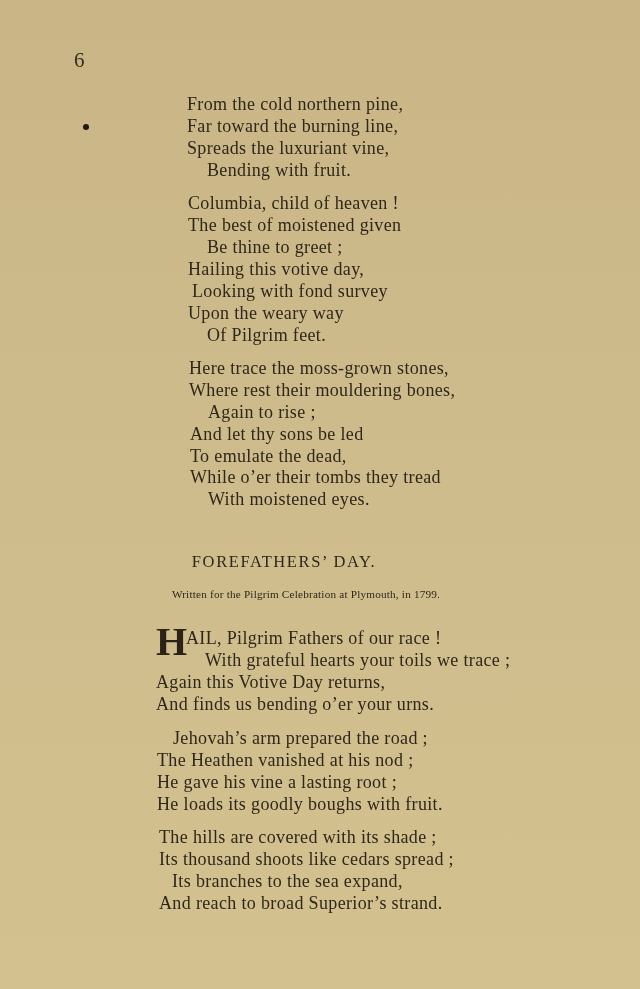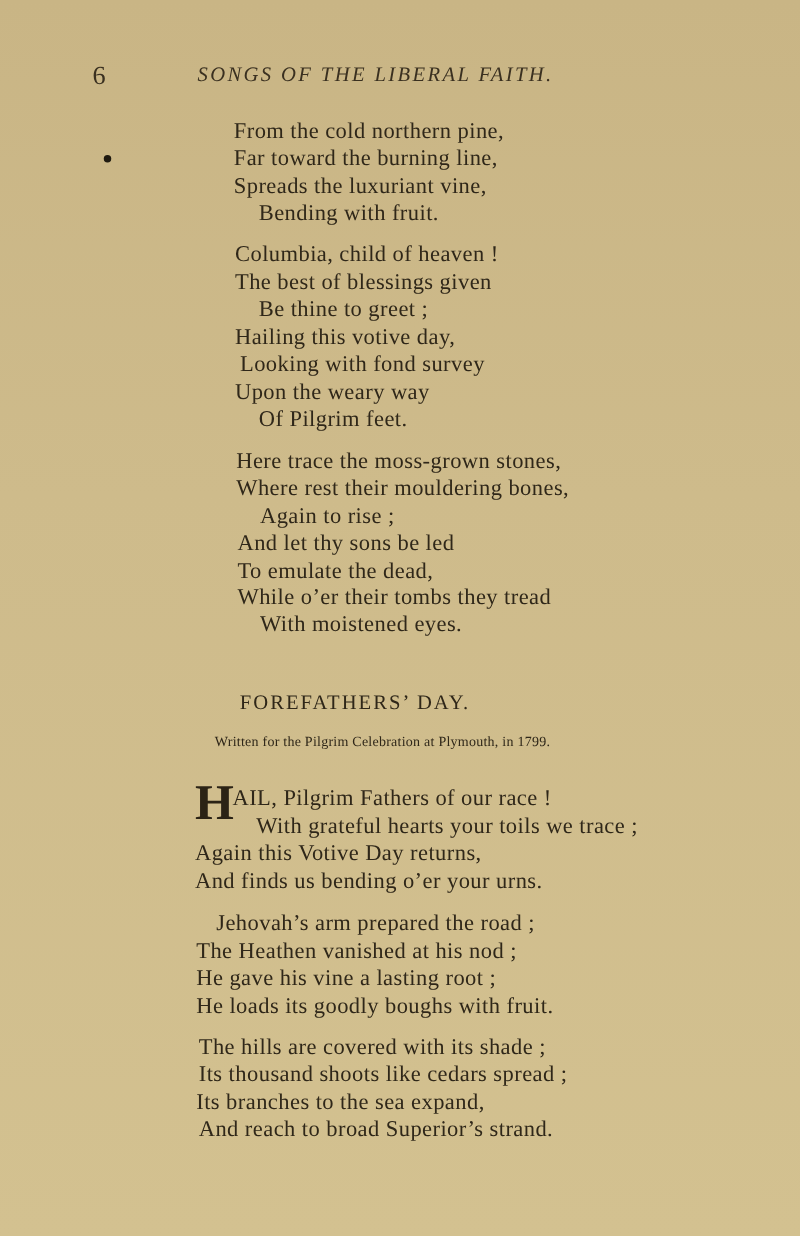--- a/index.html
+++ b/index.html
@@ -20,35 +20,34 @@
   .section-sub { position: absolute; top: 588px; left: 0; width: 612px; text-align: center; font-size: 11.2px; letter-spacing: 0.2px; }
   .dropcap { position: absolute; left: 156px; top: 624px; font-size: 40px; line-height: 36px; font-weight: bold; color: #2b2315; }
 </style>
 </head>
 <body>
 
 <div class="page">
 
   <div class="running-head">
     <span class="page-number">6</span>
-    <span class="running-title">SONGS OF THE LIBERAL FAITH.</span>
   </div>
 
   <div class="speck" style="left:83px;top:124px;width:6px;height:6px;"></div>
 
   <div>
     <div class="line" style="left:187px;top:93px;">From the cold northern pine,</div>
     <div class="line" style="left:187px;top:115px;">Far toward the burning line,</div>
     <div class="line" style="left:187px;top:137px;">Spreads the luxuriant vine,</div>
     <div class="line" style="left:207px;top:159px;">Bending with fruit.</div>
   </div>
 
   <div>
     <div class="line" style="left:188px;top:192px;">Columbia, child of heaven !</div>
-    <div class="line" style="left:188px;top:214px;">The best of blessings given</div>
+    <div class="line" style="left:188px;top:214px;">The best of moistened given</div>
     <div class="line" style="left:207px;top:236px;">Be thine to greet ;</div>
     <div class="line" style="left:188px;top:258px;">Hailing this votive day,</div>
     <div class="line" style="left:192px;top:280px;text-align:right;">Looking with fond survey</div>
     <div class="line" style="left:188px;top:302px;">Upon the weary way</div>
     <div class="line" style="left:207px;top:324px;">Of Pilgrim feet.</div>
   </div>
 
   <div>
     <div class="line" style="left:189px;top:357px;">Here trace the moss-grown stones,</div>
     <div class="line" style="left:189px;top:379px;">Where rest their mouldering bones,</div>
@@ -74,16 +73,16 @@
   <div>
     <div class="line" style="left:173px;top:727px;">Jehovah’s arm prepared the road ;</div>
     <div class="line" style="left:157px;top:749px;">The Heathen vanished at his nod ;</div>
     <div class="line" style="left:157px;top:771px;">He gave his vine a lasting root ;</div>
     <div class="line" style="left:157px;top:793px;">He loads its goodly boughs with fruit.</div>
   </div>
 
   <div>
     <div class="line" style="left:159px;top:826px;text-align:right;">The hills are covered with its shade ;</div>
     <div class="line" style="left:159px;top:848px;">Its thousand shoots like cedars spread ;</div>
-    <div class="line" style="left:157px;top:870px;">Its branches to the sea expand,</div>
+    <div class="line" style="left:172px;top:870px;">Its branches to the sea expand,</div>
     <div class="line" style="left:159px;top:892px;">And reach to broad Superior’s strand.</div>
   </div>
 </div>
 
 </body></html>

